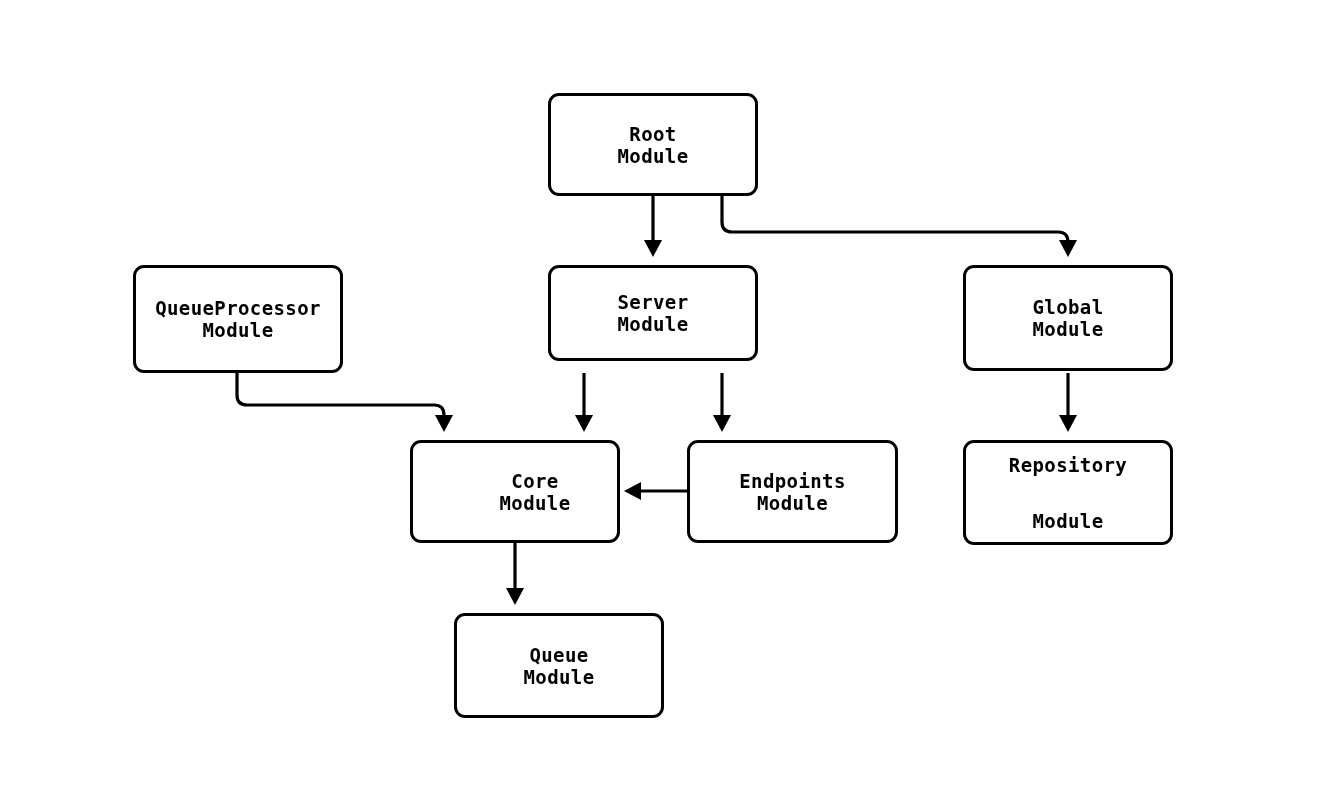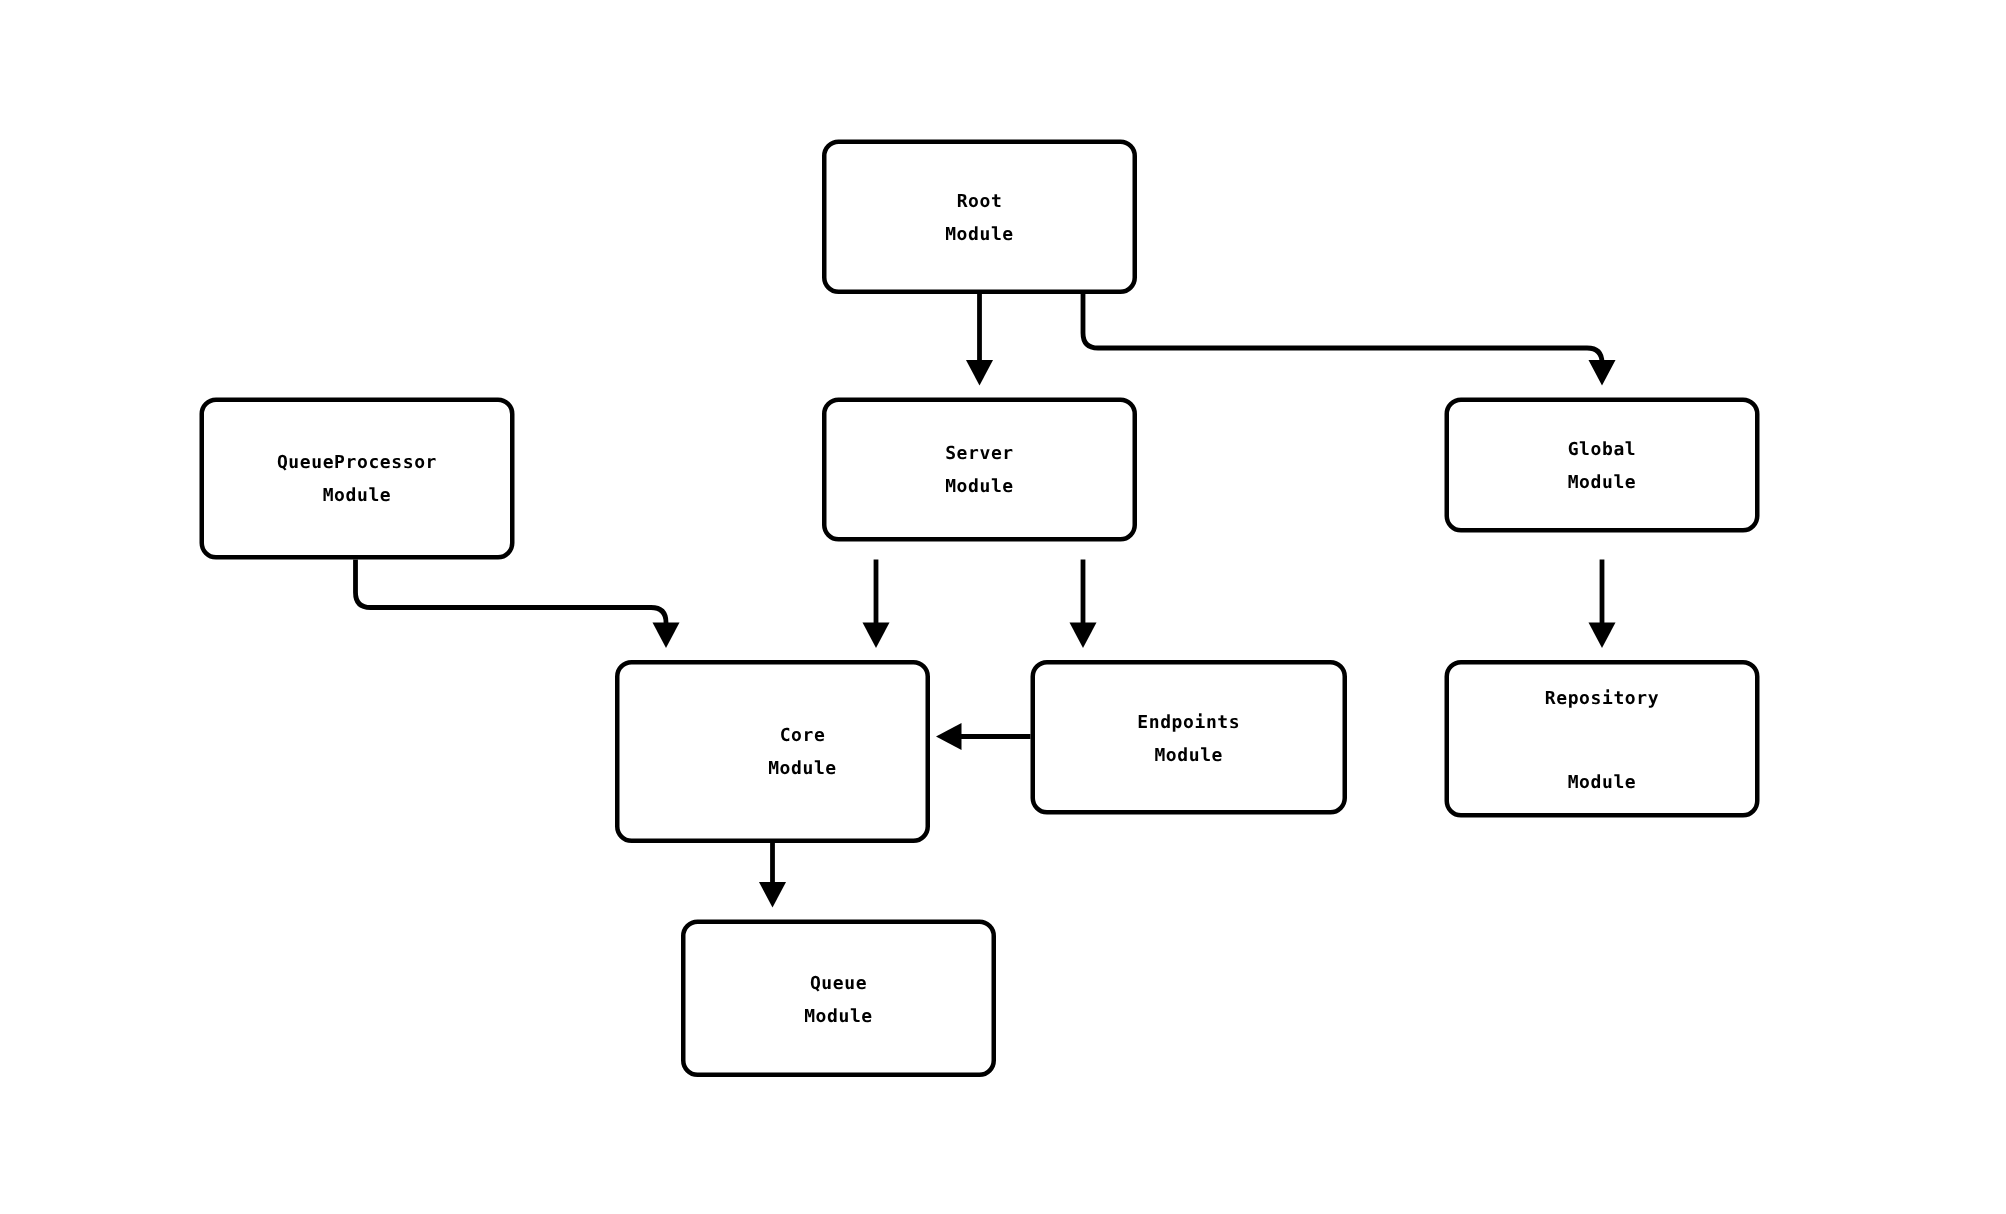--- a/index.html
+++ b/index.html
@@ -30,21 +30,21 @@
     border: 3px solid #000000;
     border-radius: 11px;
     display: flex;
     flex-direction: column;
     align-items: center;
     justify-content: center;
     z-index: 2;
   }
   .node-line {
     font-family: "DejaVu Sans Mono", "Liberation Mono", monospace;
-    font-size: 12px;
+    font-size: 19px;
     font-weight: 700;
     line-height: 22px;
     color: #000000;
     letter-spacing: 0.4px;
     white-space: pre;
     text-align: left;
   }
 </style>
 </head>
 <body>
@@ -111,26 +111,26 @@
   <div class="node" style="left:133px; top:265px; width:210px; height:108px;">
     <div class="node-line">QueueProcessor</div>
     <div class="node-line">Module</div>
   </div>
 
   <div class="node" style="left:548px; top:265px; width:210px; height:96px;">
     <div class="node-line">Server</div>
     <div class="node-line">Module</div>
   </div>
 
-  <div class="node" style="left:963px; top:265px; width:210px; height:90px;">
+  <div class="node" style="left:963px; top:265px; width:210px; height:106px;">
     <div class="node-line">Global</div>
     <div class="node-line">Module</div>
   </div>
 
-  <div class="node" style="left:410px; top:440px; width:210px; height:122px;padding-left:40px;">
+  <div class="node" style="left:410px; top:440px; width:210px; height:103px;padding-left:40px;">
     <div class="node-line">Core</div>
     <div class="node-line">Module</div>
   </div>
 
   <div class="node" style="left:687px; top:440px; width:211px; height:103px;">
     <div class="node-line">Endpoints</div>
     <div class="node-line">Module</div>
   </div>
 
   <div class="node" style="left:963px; top:440px; width:210px; height:105px;gap:34px;">

